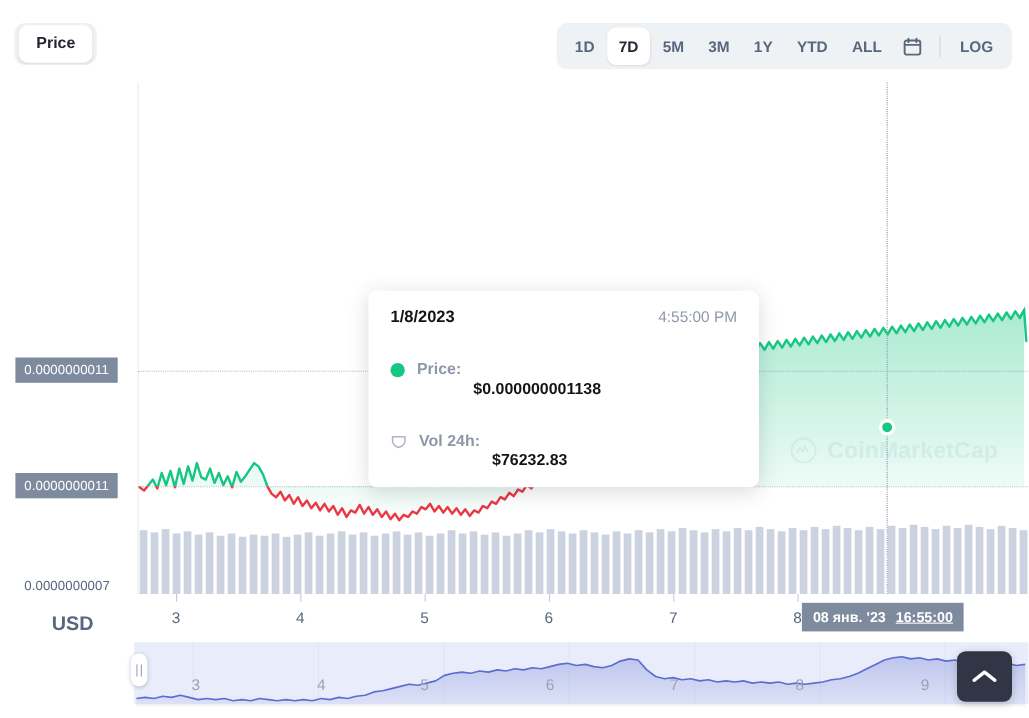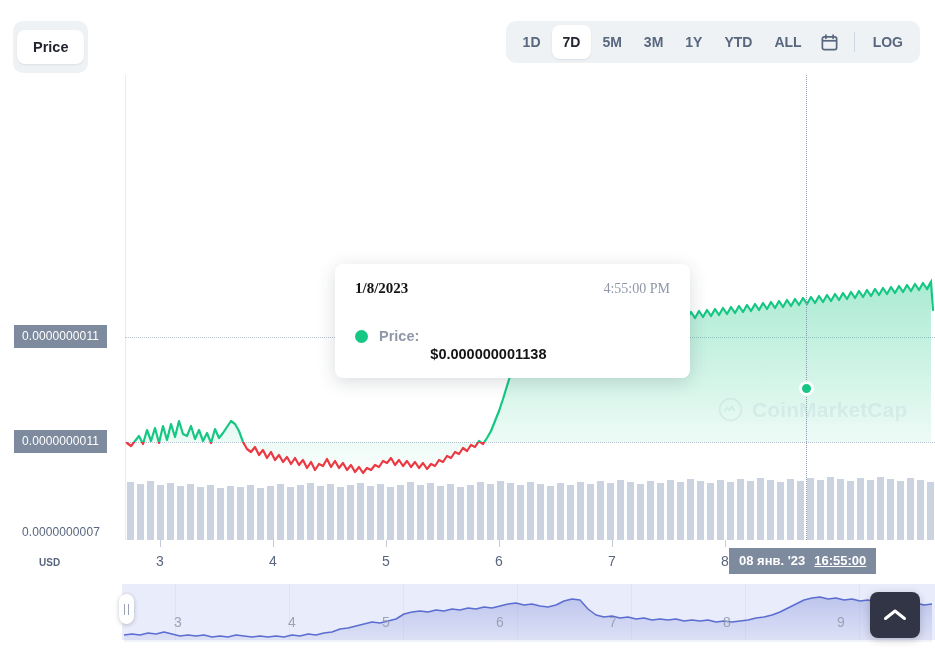--- a/index.html
+++ b/index.html
@@ -11,21 +11,21 @@
   }
   #app { position: relative; width: 935px; height: 653px; }
 
   
   .toolbar { position: absolute; left: 0; top: 0; width: 935px; height: 83px; }
 
   .seg-group {
     position: absolute; display: flex; align-items: center;
     background: #eff2f5; border-radius: 10px; padding: 4px;
   }
-  .seg-left { left: 13px; top: 21px; height: 52px; }
+  .seg-left { left: 13px; top: 21px; height: 38px; }
   .seg-right { right: 15px; top: 21px; height: 42px; padding: 4px 6px; }
 
   .seg {
     display: flex; align-items: center; justify-content: center;
     height: 34px; padding: 0 13px; border-radius: 8px;
     font-size: 14.5px; font-weight: 700; color: #58667e;
     cursor: pointer; white-space: nowrap; user-select: none;
     background: transparent; border: none;
     font-family: "Liberation Sans", sans-serif;
   }
@@ -57,22 +57,22 @@
     padding: 4px 8px 5px 8px; left: 14px;
   }
   .ylab.plain { color: #58667e; left: 22px; }
 
   .gridline {
     position: absolute; left: 125px; right: 0; height: 0;
     border-top: 1px dotted #b9c2d0;
   }
 
   .usd-label {
-    position: absolute; left: 39px; top: 482px;
-    font-size: 10px; font-weight: 700; color: #58667e;
+    position: absolute; left: 47px; top: 482px;
+    font-size: 18px; font-weight: 700; color: #58667e;
   }
 
   .xlab {
     position: absolute; top: 478px; font-size: 14px;
     color: #58667e; transform: translateX(-50%);
   }
   .xtick {
     position: absolute; top: 465px; width: 1px; height: 7px;
     background: #c3cbd9;
   }
@@ -105,21 +105,21 @@
   .date-badge .d1 { font-weight: 700; }
   .date-badge .d2 { font-weight: 700; text-decoration: underline; }
 
   
   .tooltip {
     position: absolute; left: 335px; top: 189px; width: 355px;
     background: #ffffff; border-radius: 8px;
     box-shadow: 0 4px 18px rgba(36,47,66,.17);
     padding: 16px 20px 16px 20px; z-index: 20;
   }
-  .tt-head { display: flex; justify-content: space-between; align-items: baseline; font-family: Liberation Serif, serif; }
+  .tt-head { display: flex; justify-content: space-between; align-items: baseline; }
   .tt-date { font-size: 15px; font-weight: 700; color: #141416; }
   .tt-time { font-size: 14px; color: #8f98a8; }
   .tt-row {
     display: flex; align-items: center; gap: 11px;
     margin-top: 13px; font-size: 14.5px;
   }
   .tt-row .lbl { color: #8f98a8; font-weight: 700; }
   .tt-row .val { color: #141416; font-weight: 700; margin-top: 36px; }
   .tt-dot { width: 13px; height: 13px; border-radius: 50%; background: #16c784; flex: none; }
   .tt-shield { width: 15px; height: 15px; flex: none; display:block; }
@@ -387,20 +387,29 @@
     <div class="tooltip">
       <div class="tt-head">
         <span class="tt-date">1/8/2023</span>
         <span class="tt-time">4:55:00 PM</span>
       </div>
       <div class="tt-row">
         <span class="tt-dot"></span>
         <span class="lbl">Price:</span>
         <span class="val">$0.000000001138</span>
       </div>
+      <div class="tt-row">
+        <span>
+          <svg class="tt-shield" viewBox="0 0 16 16" fill="none">
+            <path d="M2 3.2h12v4.1c0 3.1-2.6 5.2-6 6.4-3.4-1.2-6-3.3-6-6.4V3.2z" stroke="#aeb6c4" stroke-width="1.5" stroke-linejoin="round"></path>
+          </svg>
+        </span>
+        <span class="lbl">Vol 24h:</span>
+        <span class="val">$76232.83</span>
+      </div>
     </div>
   </div>
 
   <div class="nav">
     <div class="nav-track"></div>
     <div class="nav-sel"></div>
 
     <div class="nav-grid" style="left:175px"></div>
     <div class="nav-grid" style="left:289px"></div>
     <div class="nav-grid" style="left:403px"></div>

